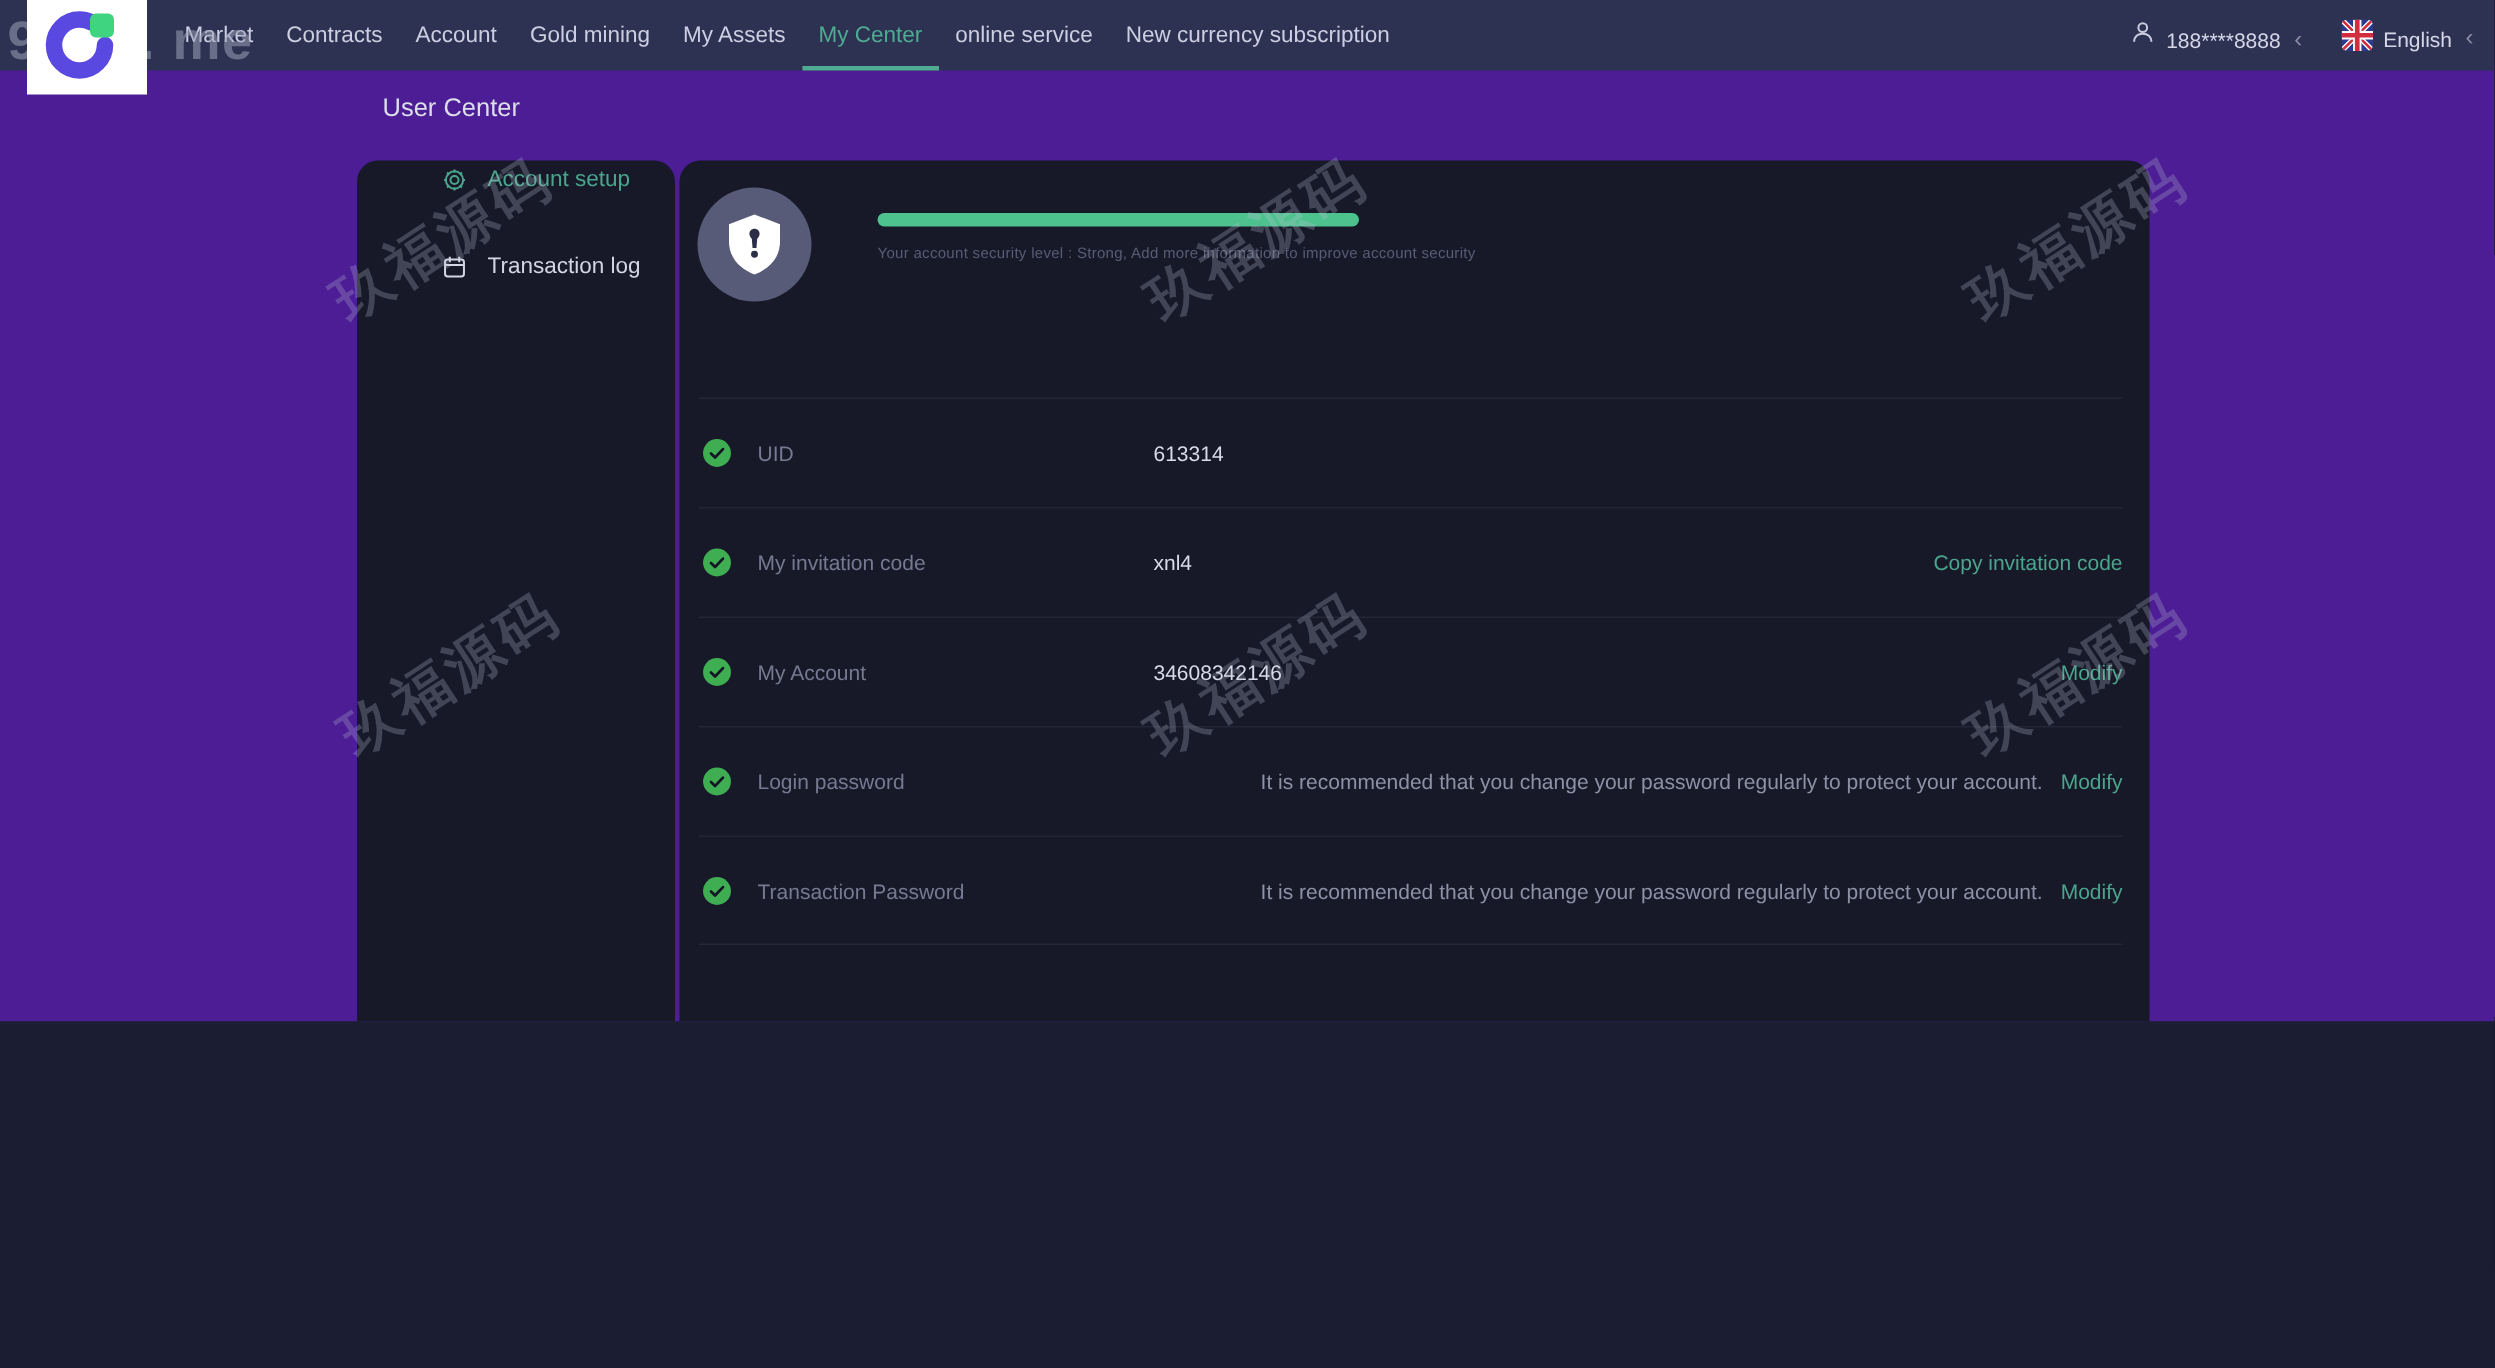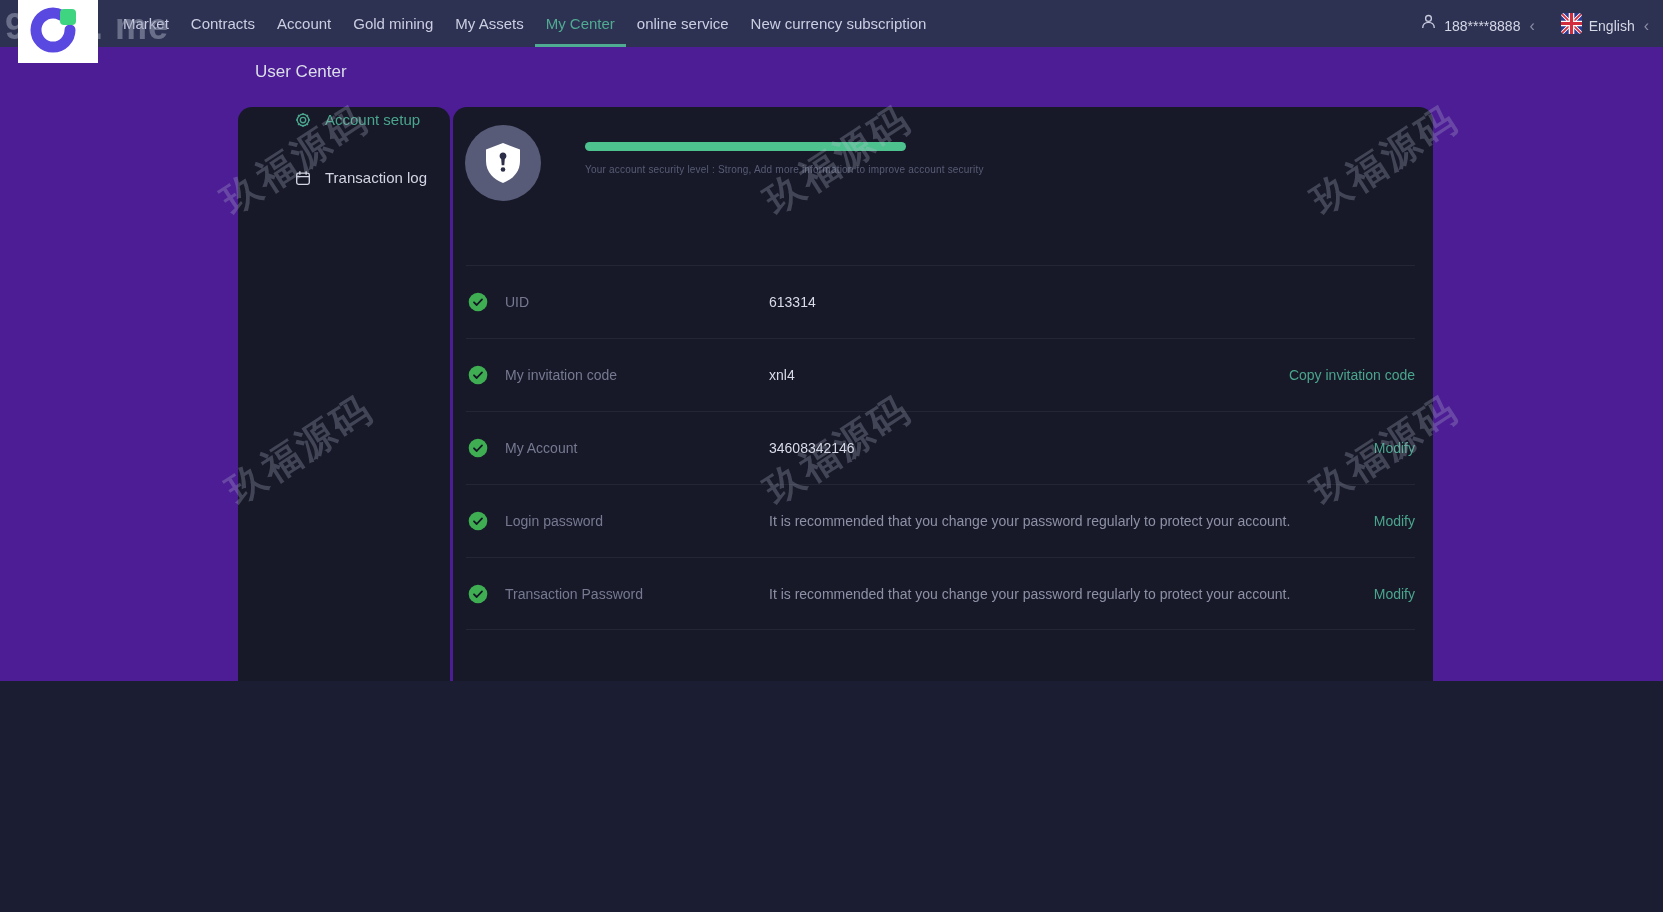--- a/index.html
+++ b/index.html
@@ -63,21 +63,21 @@
   .sec-title .lvl { margin-left:14px; }
   .sec-bar { margin-top:21px; width:321px; height:9px; border-radius:5px; background:#4dc28f; }
   .sec-sub { margin-top:13px; font-size:10px; color:#585c74; letter-spacing:.2px; }
   
   .rows { margin:0 18px 0 13px; }
   .row { height:73px; display:flex; align-items:center; border-top:1px solid rgba(255,255,255,0.06); }
   .row:last-child { border-bottom:1px solid rgba(255,255,255,0.06); }
   .row-check { margin-left:2px; width:20px; height:20px; flex:0 0 auto; }
   .row-label { margin-left:17px; width:264px; color:#767990; font-size:14px; }
   .row-value { flex:1; font-size:14px; color:#d9dbe8; padding-right:12px; }
-  .row-value.muted { color:#8e91a5; }
+  .row-value.muted { color:#8e91a5;text-align:right; }
   .row-action { font-size:14px; color:#4aa58c; cursor:pointer; white-space:nowrap; }
   
   .wm-layer { position:absolute; inset:0; z-index:50; pointer-events:none; }
   .wm {
     position:absolute; transform:translate(-50%,-50%) rotate(-33deg);
     font-size:38px; font-weight:700; letter-spacing:3px; white-space:nowrap;
     color:rgba(190,196,214,0.26);
   }
 </style>
 </head>

